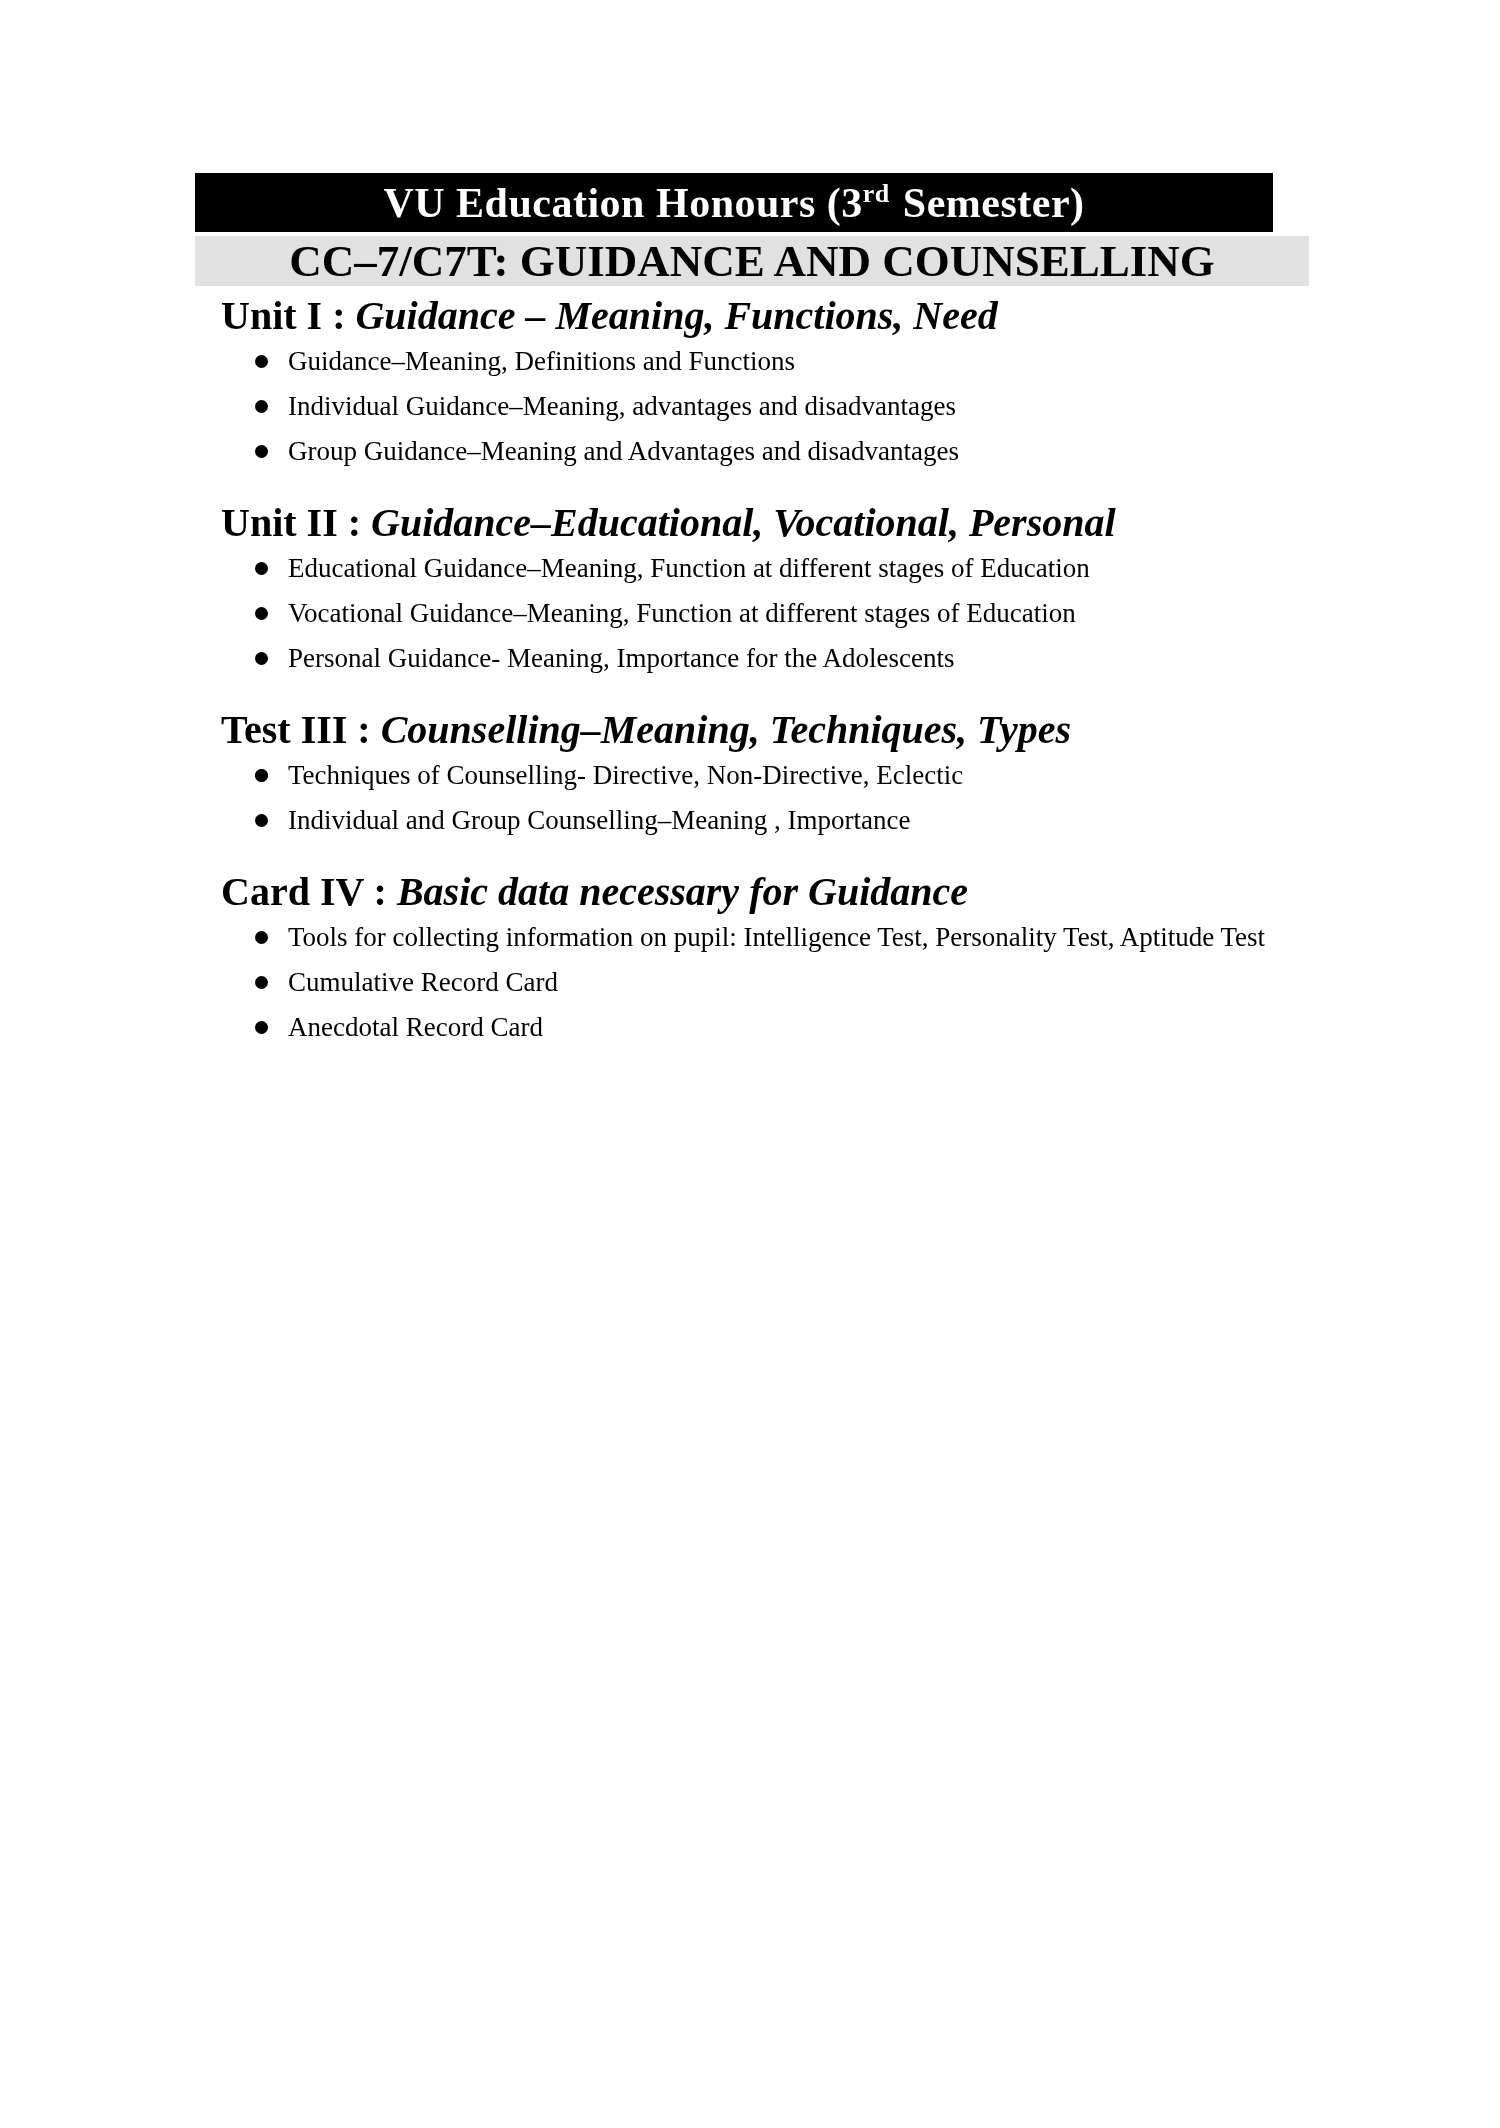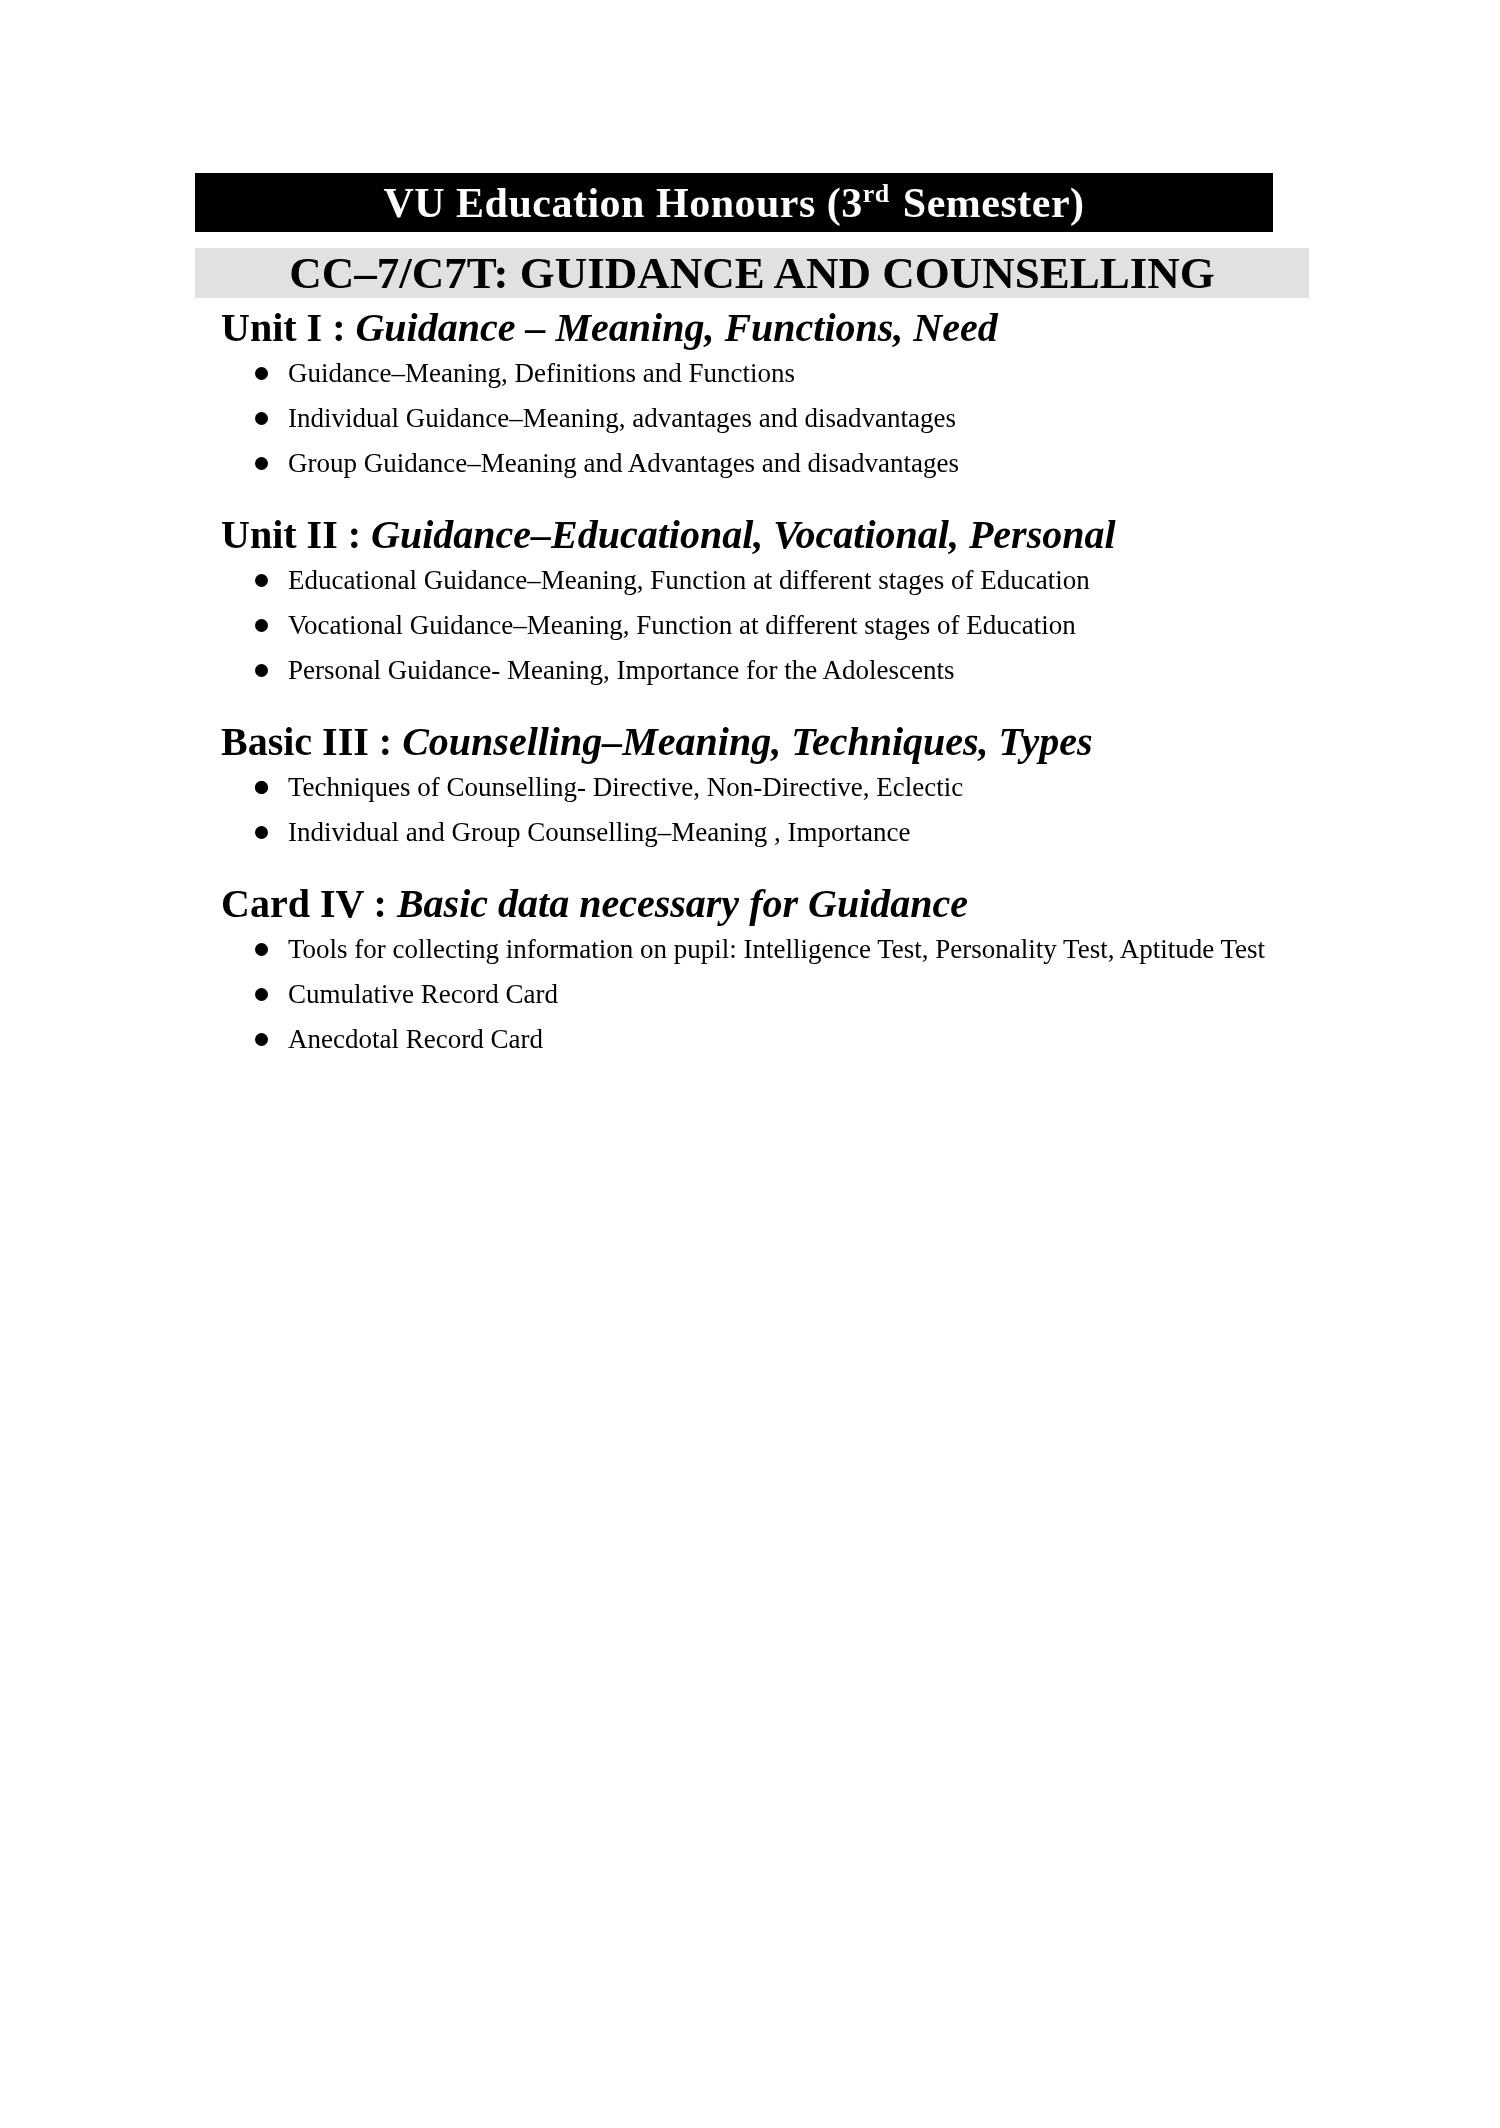--- a/index.html
+++ b/index.html
@@ -32,21 +32,21 @@
     font-weight: bold;
     letter-spacing: 0.5px;
   }
   .bar-black sup {
     font-size: 26px;
     line-height: 0;
     vertical-align: super;
     margin-right: 2px;
   }
   .bar-gray {
-    margin: 16px 0 0 195px;
+    margin: 4px 0 0 195px;
     width: 1114px;
     height: 50px;
     background: #e1e1e1;
     color: #000000;
     display: flex;
     align-items: center;
     justify-content: center;
     font-size: 45px;
     font-weight: bold;
   }
@@ -122,21 +122,21 @@
       </div>
       <ul class="bullets">
         <li><span class="bullet-dot"></span><span>Educational Guidance–Meaning, Function at different stages of Education</span></li>
         <li><span class="bullet-dot"></span><span>Vocational Guidance–Meaning, Function at different stages of Education</span></li>
         <li><span class="bullet-dot"></span><span>Personal Guidance- Meaning, Importance for the Adolescents</span></li>
       </ul>
     </div>
 
     <div class="unit">
       <div class="unit-heading">
-        <span class="unit-label">Basic III :</span><span class="unit-title">Counselling–Meaning, Techniques, Types</span>
+        <span class="unit-label">Test III :</span><span class="unit-title">Counselling–Meaning, Techniques, Types</span>
       </div>
       <ul class="bullets">
         <li><span class="bullet-dot"></span></li>
         <li><span class="bullet-dot"></span><span>Techniques of Counselling- Directive, Non-Directive, Eclectic</span></li>
         <li><span class="bullet-dot"></span><span>Individual and Group Counselling–Meaning , Importance</span></li>
       </ul>
     </div>
 
     <div class="unit">
       <div class="unit-heading">

